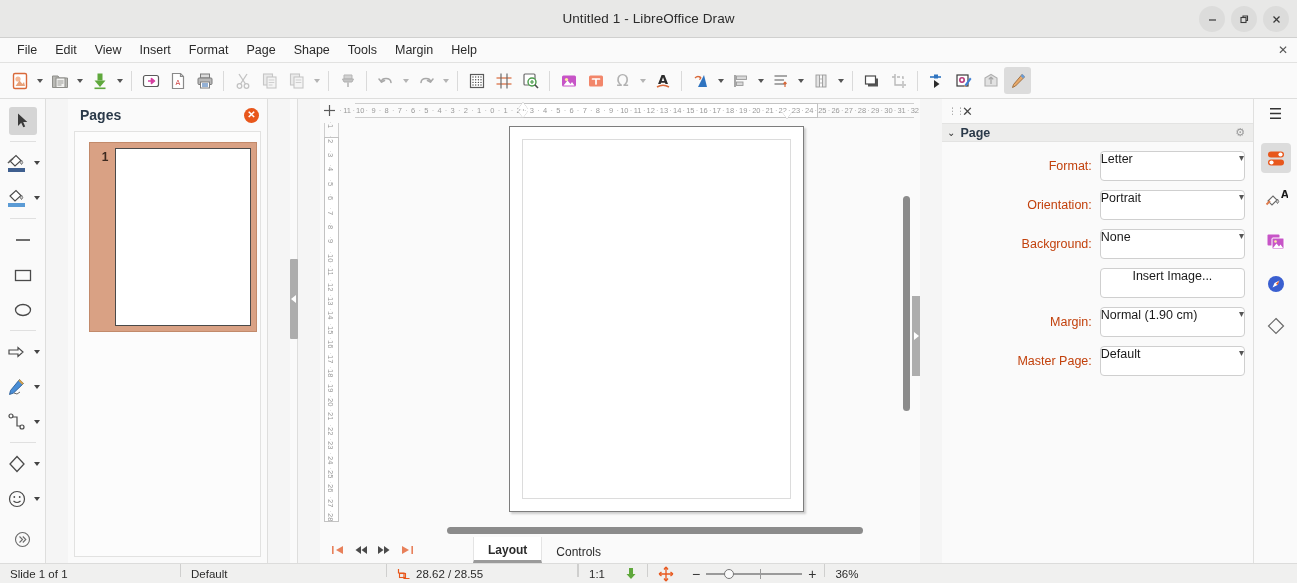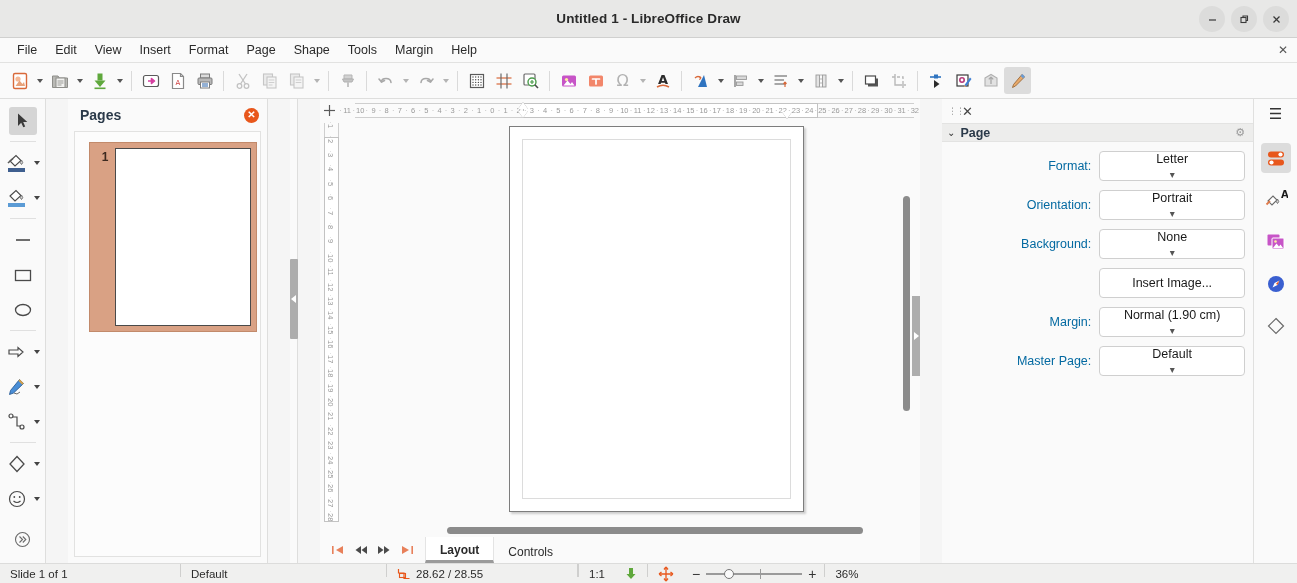--- a/index.html
+++ b/index.html
@@ -13,21 +13,21 @@
   }
   .app { width: 1297px; height: 583px; display: flex; flex-direction: column; position: relative; }
 
   
   .titlebar {
     height: 38px; background: #e8e8e7; position: relative;
     display: flex; align-items: center; justify-content: center;
     border-bottom: 1px solid #d0d0cf;
     flex: 0 0 38px;
   }
-  .titlebar .title { font-size: 13.5px; font-weight: bold; color: #2b2b2b; letter-spacing: .1px; }
+  .titlebar .title { font-size: 13.5px; font-weight: normal; color: #2b2b2b; letter-spacing: .1px; }
   .winbtns { position: absolute; right: 8px; top: 0; height: 38px; display: flex; align-items: center; gap: 6px; }
   .winbtn {
     width: 26px; height: 26px; border-radius: 50%; background: #dcdcdb;
     display: flex; align-items: center; justify-content: center;
     font-size: 12px; color: #3a3a3a; line-height: 1;
   }
 
   
   .menubar {
     height: 25px; background: #fafafa; display: flex; align-items: center;
@@ -234,21 +234,21 @@
   }
   .navbtns { display: flex; align-items: center; gap: 7px; padding-right: 10px; }
   .navbtn { width: 16px; height: 16px; display: flex; align-items: center; justify-content: center; }
   .layer-tabs { display: flex; align-items: stretch; }
   .layer-tab {
     padding: 3px 14px 0 14px; font-size: 12px; color: #2b2b2b;
     display: flex; align-items: center;
   }
   .layer-tab.active {
     font-weight: bold; background: #fff; border-bottom: 3px solid #9a9a9a;
-    border-left: 1px solid #e4e4e4; border-right: 1px solid #e4e4e4;
+    border-left: 1px solid #e4e4e4; border-right: 1px solid #e4e4e4; margin-left: 48px;
   }
 
   
   .sidebar { width: 355px; background: #fafafa; display: flex; flex: 0 0 355px; min-width: 0; }
   .sb-main { flex: 1 1 auto; display: flex; flex-direction: column; min-width: 0; }
   .sb-head {
     height: 24px; display: flex; align-items: center; padding: 0 8px 0 6px; gap: 6px;
   }
   .sb-grip { color: #8e8e8e; font-size: 9px; letter-spacing: -1px; line-height: 7px; width: 8px; }
   .sb-title { font-size: 13.5px; font-weight: bold; color: #2b3a4a; flex: 1 1 auto; }
@@ -256,26 +256,25 @@
   .sb-panel-head {
     height: 19px; background: #ededec; display: flex; align-items: center;
     padding: 0 8px 0 5px; gap: 5px; border-top: 1px solid #e3e3e2; border-bottom: 1px solid #e3e3e2;
   }
   .sb-chev { font-size: 10px; color: #333; }
   .sb-panel-title { font-size: 12.5px; font-weight: bold; color: #2b3a4a; flex: 1 1 auto; }
   .sb-gear { font-size: 11px; color: #9a9a9a; }
 
   .sb-rows { padding: 9px 8px 0 0; display: flex; flex-direction: column; gap: 9px; }
   .sb-row { display: flex; align-items: center; gap: 8px; }
-  .sb-label { width: 160px; text-align: right; font-size: 12.5px; color: #0369a1; }
+  .sb-label { width: 160px; text-align: right; font-size: 12.5px; color: #c2410c; }
   .sb-ctl {
     width: 155px; height: 30px; background: #fff; border: 1px solid #cfcfcf; border-radius: 4px;
-    display: flex; align-items: center; padding: 0 7px; font-size: 12.5px; color: #1a1a1a;
+    display: flex; padding: 0 0; font-size: 12.5px; color: #1a1a1a;
     justify-content: space-between;
-    flex-direction: column;
   }
   .sb-ctl.btn { justify-content: center; }
   .sb-chevdown { color: #555; font-size: 10px; }
 
   .sb-rail {
     width: 44px; background: #fafafa; border-left: 1px solid #e0e0df;
     display: flex; flex-direction: column; align-items: center; padding-top: 6px; gap: 12px;
     flex: 0 0 44px;
   }
   .sb-rail-btn {

